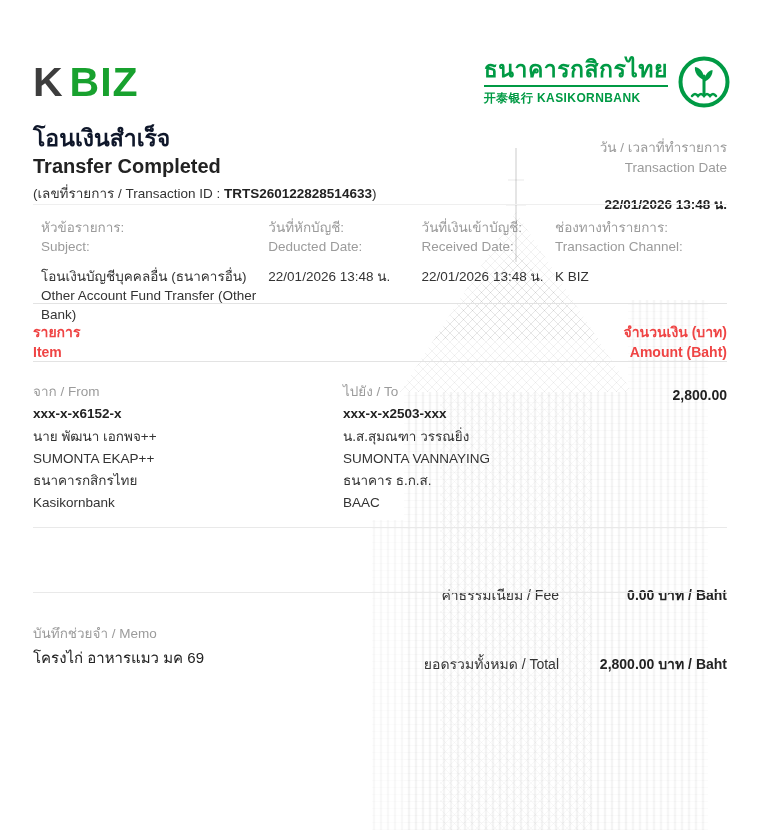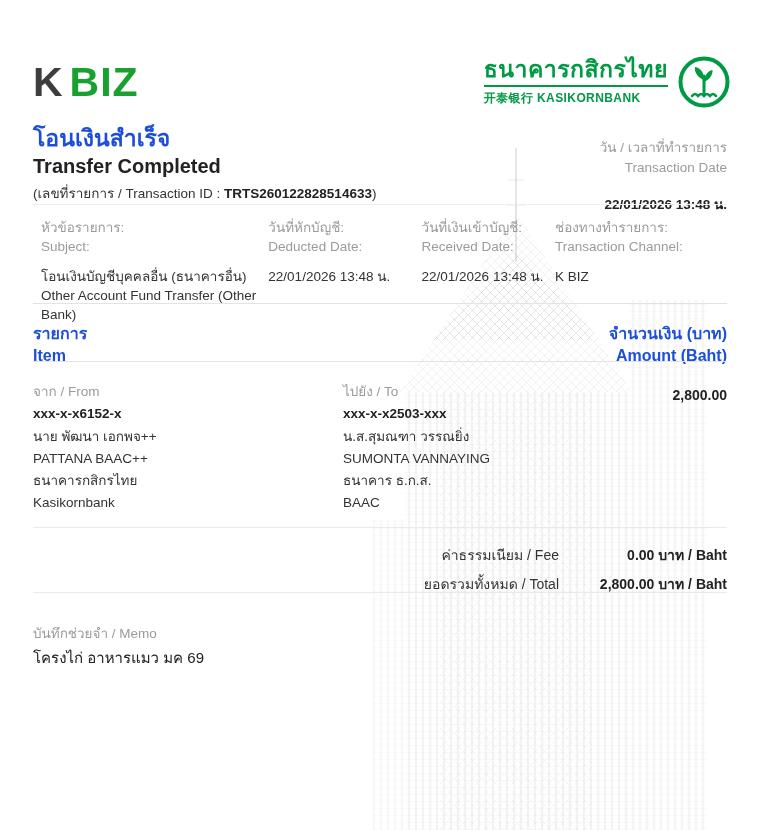--- a/index.html
+++ b/index.html
@@ -14,21 +14,21 @@
   .kbiz-logo .biz{color:#18a12e;}
   .kbank-logo{position:absolute;right:30px;top:56px;display:flex;align-items:center;gap:10px;}
   .kbank-text{text-align:left;}
   .kbank-th{color:#009a44;font-size:23px;font-weight:700;line-height:1.1;letter-spacing:0.5px;}
   .kbank-rule{height:2px;background:#009a44;margin:3px 0 3px 0;}
   .kbank-sub{color:#009a44;font-size:12px;font-weight:700;letter-spacing:0.4px;}
   .kbank-emblem{width:52px;height:52px;}
 
   
   .title-block{position:absolute;left:33px;top:124px;}
-  .title-th{font-size:23px;font-weight:700;color:#1d4ed8;line-height:1.25;}
+  .title-th{font-size:23px;font-weight:700;color:#0f172a;line-height:1.25;}
   .title-en{font-size:20px;font-weight:700;color:#222;line-height:1.3;}
   .txid-line{font-size:13.5px;color:#333;margin-top:3px;}
   .txid-line b{color:#222;}
 
   .txn-date{position:absolute;right:33px;top:138px;text-align:right;}
   .txn-date .lbl{font-size:13.5px;color:#9b9b9b;line-height:1.45;}
   .txn-date .val{font-size:13.5px;color:#222;font-weight:700;margin-top:16px;}
 
   .hr{position:absolute;left:33px;width:694px;height:1px;background:#e3e3e3;}
   .hr1{top:204px;background:#efefef;}
@@ -41,36 +41,36 @@
   .info-row{position:absolute;left:33px;top:219px;width:694px;display:flex;}
   .info-col .lbl{font-size:13.5px;color:#9b9b9b;line-height:1.4;}
   .info-col .val{font-size:13.5px;color:#333;line-height:1.4;margin-top:11px;}
   .col1{width:230px;margin-left:8px;}
   .col2{width:155px;}
   .col3{width:135px;}
   .col4{width:174px;}
 
   
   .items-header{position:absolute;left:33px;top:323px;width:694px;display:flex;justify-content:space-between;}
-  .items-header div{font-size:16px;font-weight:700;color:#1d4ed8;line-height:1.4;}
+  .items-header div{font-size:14px;font-weight:700;color:#ef4444;line-height:1.4;}
   .items-header .right{text-align:right;}
 
   
   .parties{position:absolute;left:33px;top:381px;width:694px;display:flex;justify-content:space-between;}
   .party{font-size:13.5px;}
   .party .lbl{color:#9b9b9b;line-height:1.65;}
   .party .line{color:#333;line-height:1.65;}
   .party .acct{font-weight:700;color:#222;}
   .from-block{width:310px;}
   .to-block{width:264px;}
   .amount-cell{flex:1;text-align:right;font-size:14px;font-weight:700;color:#222;padding-top:6px;}
 
   
   .totals{position:absolute;right:33px;top:544px;display:flex;flex-direction:column;gap:7px;}
-  .t-row{display:flex;justify-content:flex-end;align-items:flex-start;}
+  .t-row{display:flex;justify-content:flex-end;align-items:flex-start;margin-top:40px;}
   .t-row .lbl{font-size:14px;color:#333;text-align:right;}
   .t-row .val{font-size:14px;font-weight:700;color:#222;width:168px;text-align:right;}
 
   
   .memo{position:absolute;left:33px;top:622px;}
   .memo .lbl{font-size:13.5px;color:#9b9b9b;}
   .memo .val{font-size:15px;color:#222;margin-top:2px;}
 </style>
 </head>
 <body>
@@ -175,21 +175,21 @@
       </div>
     </div>
 
     <div class="hr hr3"></div>
 
     <div class="parties">
       <div class="party from-block">
         <div class="lbl">จาก / From</div>
         <div class="line acct">xxx-x-x6152-x</div>
         <div class="line">นาย พัฒนา เอกพจ++</div>
-        <div class="line">PATTANA BAAC++</div>
+        <div class="line">SUMONTA EKAP++</div>
         <div class="line">ธนาคารกสิกรไทย</div>
         <div class="line">Kasikornbank</div>
       </div>
       <div class="party to-block">
         <div class="lbl">ไปยัง / To</div>
         <div class="line acct">xxx-x-x2503-xxx</div>
         <div class="line">น.ส.สุมณฑา วรรณยิ่ง</div>
         <div class="line">SUMONTA VANNAYING</div>
         <div class="line">ธนาคาร ธ.ก.ส.</div>
         <div class="line">BAAC</div>

